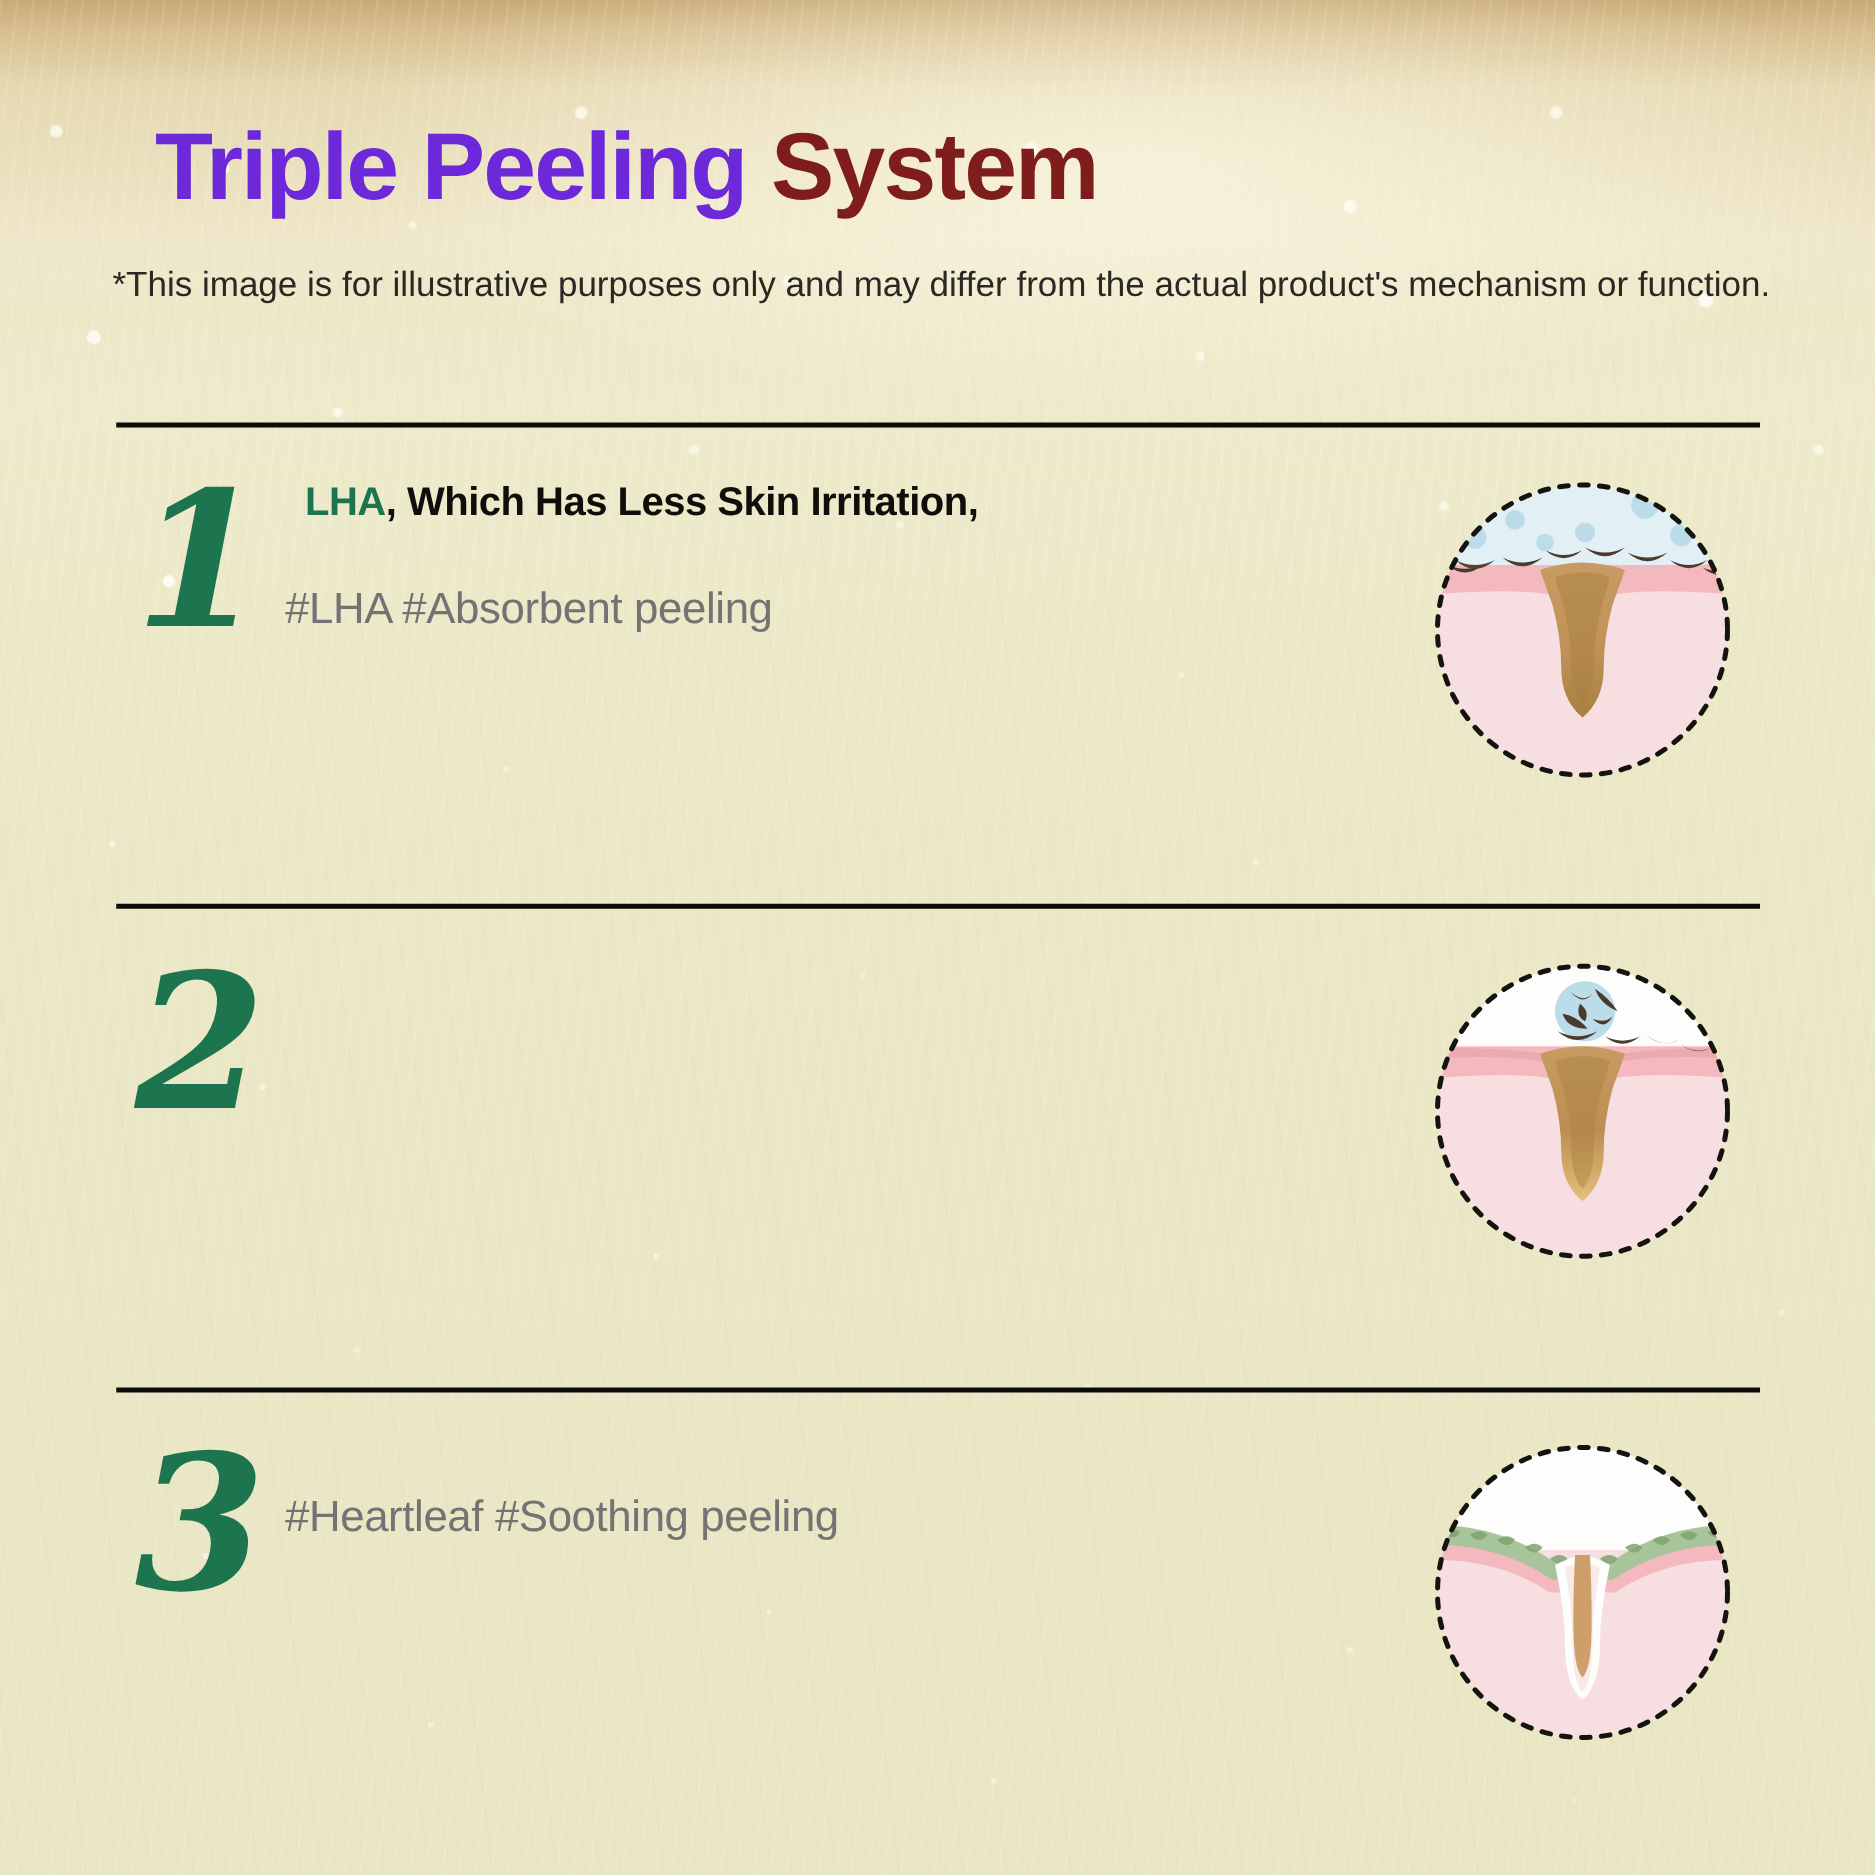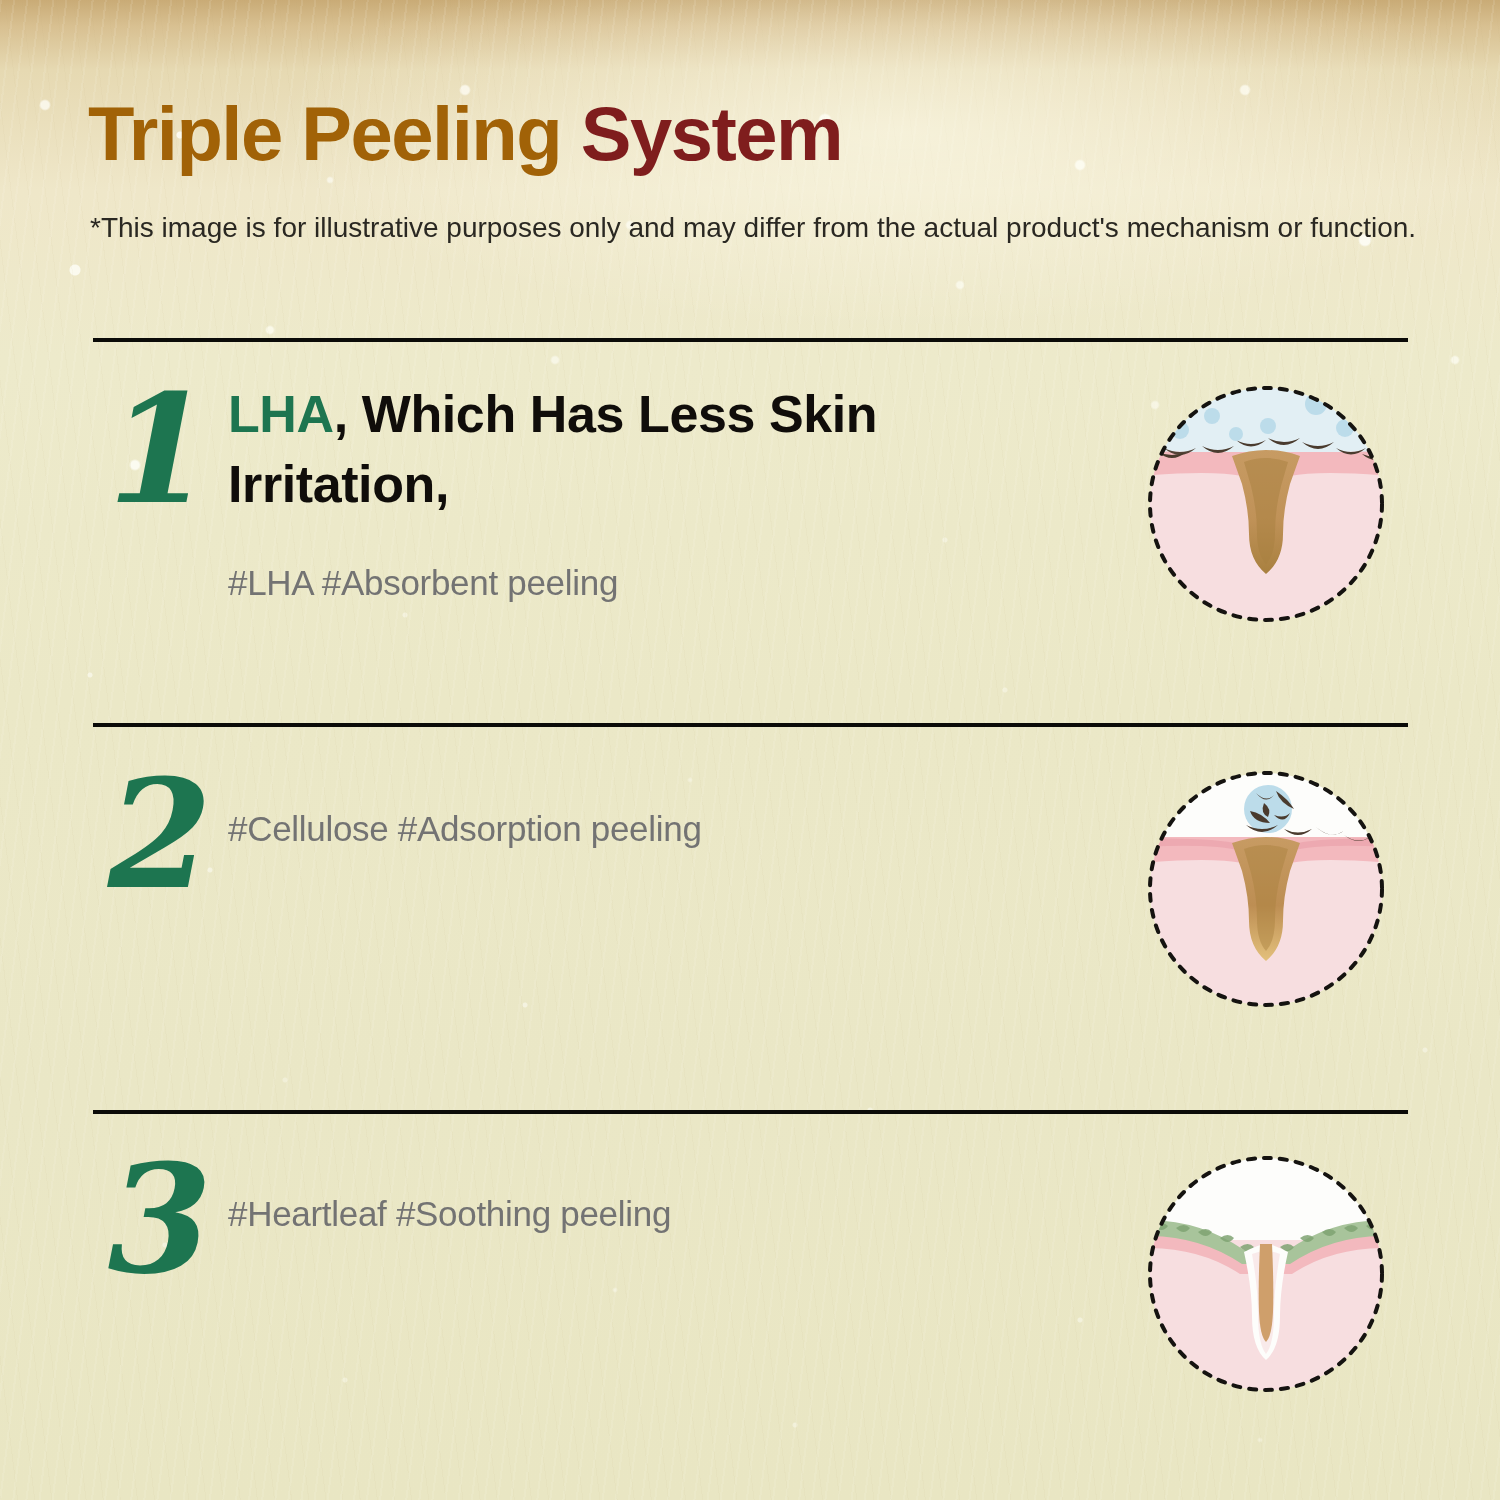--- a/index.html
+++ b/index.html
@@ -84,21 +84,21 @@
   }
 
   
   .content{position:absolute;inset:0;}
 
   .title{
     position:absolute;left:88px;top:96px;
     font-size:76px;font-weight:bold;letter-spacing:-1.5px;
     white-space:nowrap;line-height:1;
   }
-  .title .g{color:#a16207;}
+  .title .g{color:#6d28d9;margin-left:36px;}
   .title .k{color:#7f1d1d;}
 
   .disclaimer{
     position:absolute;left:90px;top:212px;
     font-size:28px;color:#2a2822;white-space:nowrap;
   }
 
   .rule{
     position:absolute;left:93px;width:1315px;height:4px;
     background:#0b0b08;
@@ -116,22 +116,22 @@
     position:absolute;left:100px;top:-6px;
     font-family:"DejaVu Serif",serif;
     font-style:italic;font-weight:bold;
     font-size:150px;line-height:1;
     color:#1d7550;
     width:120px;text-align:center;
   }
 
   .txt{position:absolute;left:228px;top:0;width:880px;}
   .head{
-    font-size:52px;font-weight:bold;line-height:1.34;
-    color:#100d0a;letter-spacing:-.4px;
+    font-size:32px;font-weight:bold;line-height:1.34;
+    color:#100d0a;letter-spacing:-.4px;margin-left:16px;
   }
   .head .g{color:#1d7550;}
   .sub{
     font-size:40px;font-weight:normal;line-height:1.34;
     color:#1b1916;letter-spacing:-.4px;margin-top:1px;
   }
   .tag{
     margin-top:44px;
     font-size:35px;color:#737373;letter-spacing:-.3px;
   }
@@ -218,21 +218,20 @@
           </g>
           <circle cx="126" cy="126" r="116" fill="none" stroke="#151310" stroke-width="4" stroke-dasharray="7 9" stroke-linecap="round"></circle>
         </svg>
       </div>
     </div>
 
     <div class="row s2">
       <div class="num">2</div>
 
       <div class="txt">
-        <div class="tag">#Cellulose #Adsorption peeling</div>
       </div>
 
       <div class="circle">
         <svg viewBox="0 0 252 252">
           <defs>
             <clipPath id="c2">
                 <circle cx="126" cy="126" r="116"></circle>
               </clipPath>
             <linearGradient id="plug2" x1="0" y1="0" x2="0" y2="1">
               <stop offset="0%" stop-color="#c79b63"></stop>

